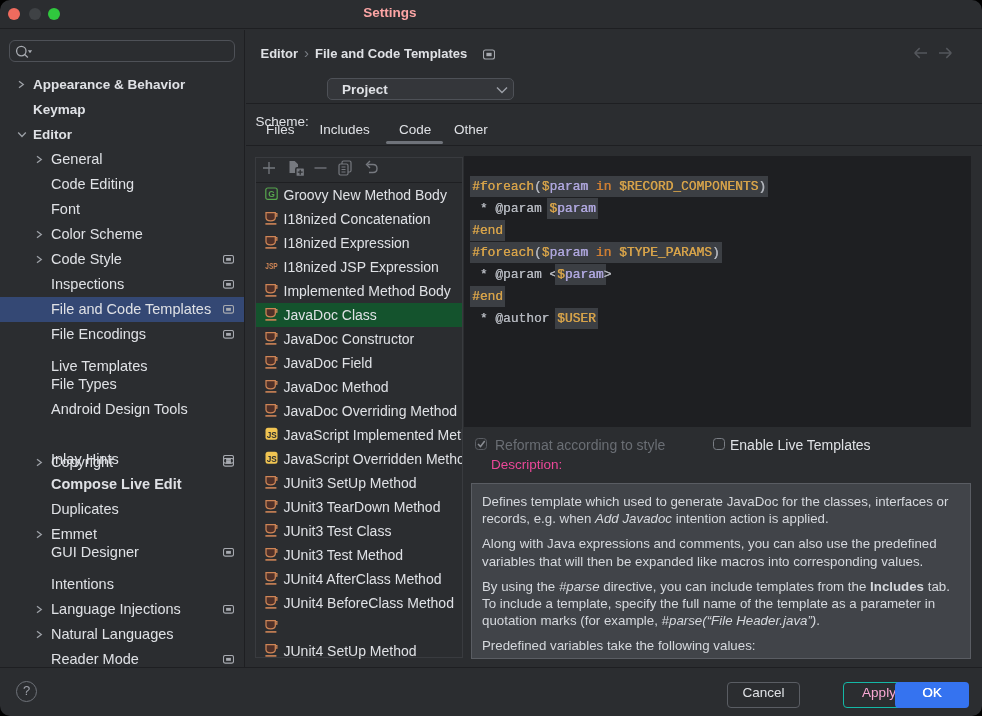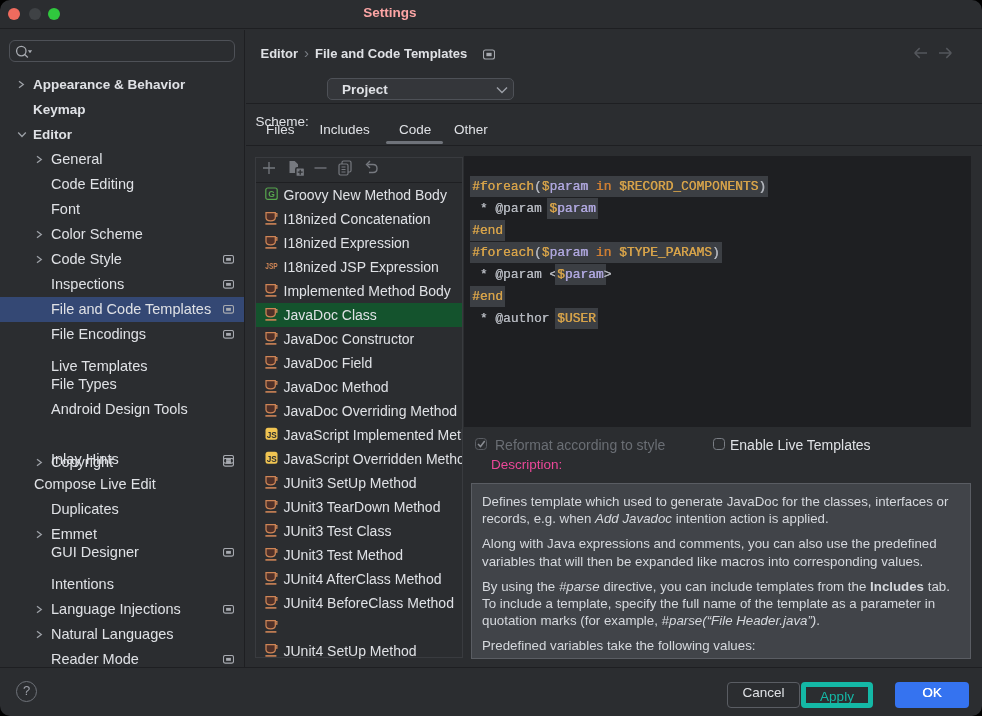--- a/index.html
+++ b/index.html
@@ -151,21 +151,21 @@
           </svg>
         </div>
         <div class="trow" style="top:375px;">
           <span class="lbl" style="left:51px;">Inlay Hints</span>
           <svg class="scicon" width="11" height="9">
             <rect x="0.5" y="0.5" width="10" height="7.6" rx="1.8" fill="none" stroke="#A6A9AF" stroke-width="1.1"></rect>
             <rect x="3.1" y="2.9" width="4.8" height="2.9" fill="#A6A9AF"></rect>
           </svg>
         </div>
         <div class="trow" style="top:400px;">
-          <span class="lbl" style="left:34px;">Compose Live Edit</span>
+          <span class="lbl" style="left:51px;font-weight:bold;">Compose Live Edit</span>
         </div>
         <div class="trow" style="top:425px;">
           <span class="lbl" style="left:51px;">Duplicates</span>
         </div>
         <div class="trow" style="top:450px;">
           <svg class="chev" style="left:35px;" width="8" height="9">
             <path d="M2 1.2 L6.3 4.5 L2 7.8" fill="none" stroke="#9CA0A6" stroke-width="1.3"></path>
           </svg>
           <span class="lbl" style="left:51px;">Emmet</span>
         </div>
@@ -441,16 +441,16 @@
         <p>Along with Java expressions and comments, you can also use the predefined<br>variables that will then be expanded like macros into corresponding values.</p>
         <p>By using the <i>#parse</i> directive, you can include templates from the <b>Includes</b> tab.<br>To include a template, specify the full name of the template as a parameter in<br>quotation marks (for example, <i>#parse(“File Header.java”)</i>.</p>
         <p>Predefined variables take the following values:</p>
       </div>
     </div>
   </div>
 
   <div class="footer">
     <div class="help">?</div>
     <div class="btn" style="left:727px;width:73px;border:1px solid #5A5D63;color:#DFE1E5;">Cancel</div>
-    <div class="btn" style="left:801px;width:72px;border:5px solid #14b8a6;color:#14b8a6;">Apply</div>
+    <div class="btn" style="left:843px;width:72px;border:1px solid #14b8a6;color:#f9a8d4;">Apply</div>
     <div class="btn" style="left:895px;width:74px;background:#3573F0;color:#FFF;line-height:22px;text-shadow:0.3px 0 0 #fff;">OK</div>
   </div>
 </div>
 
 </body></html>

